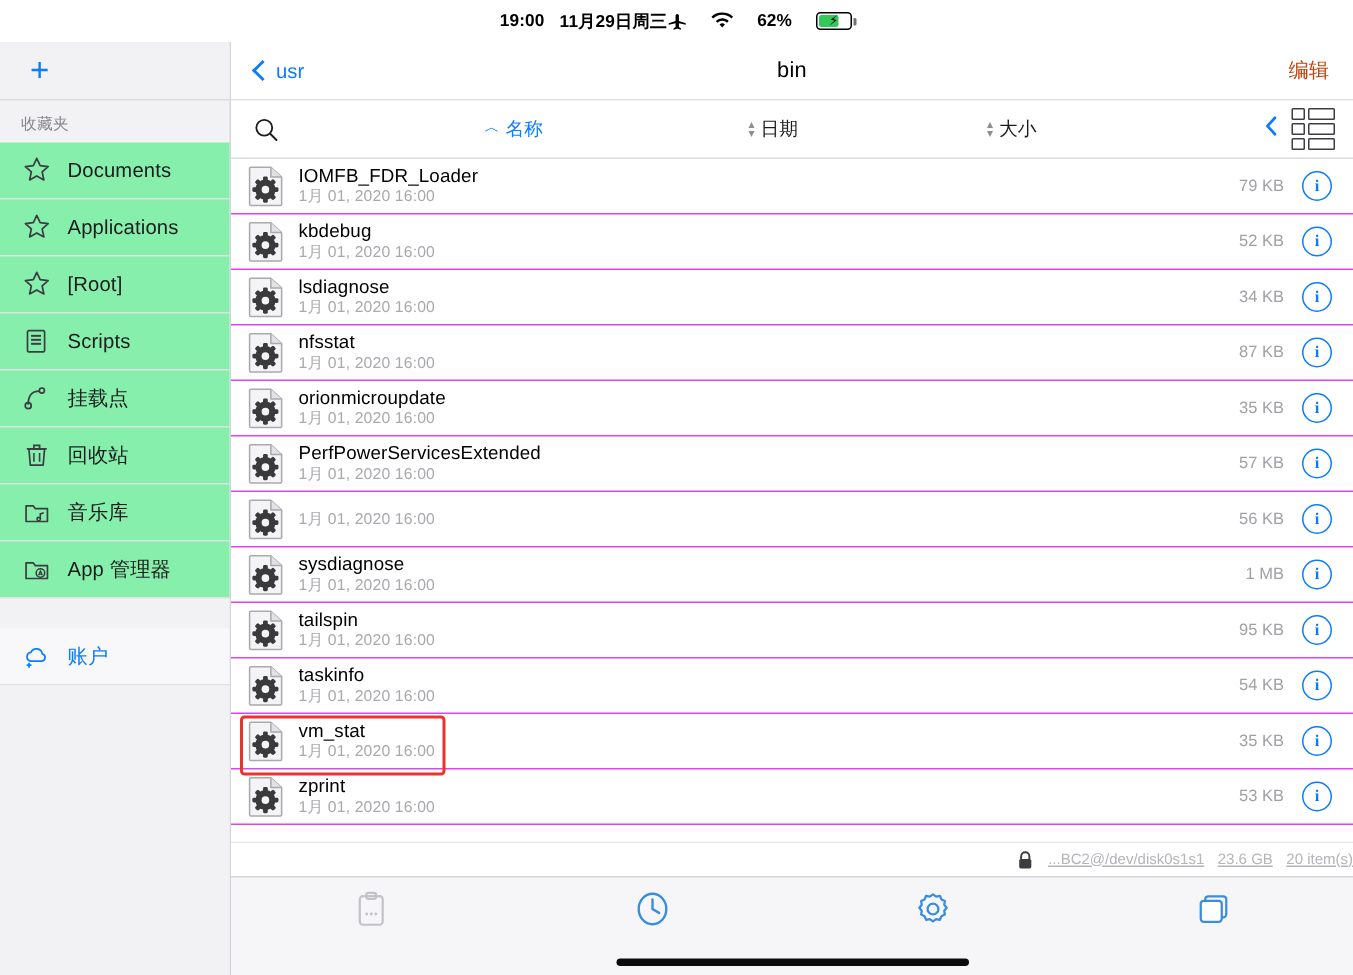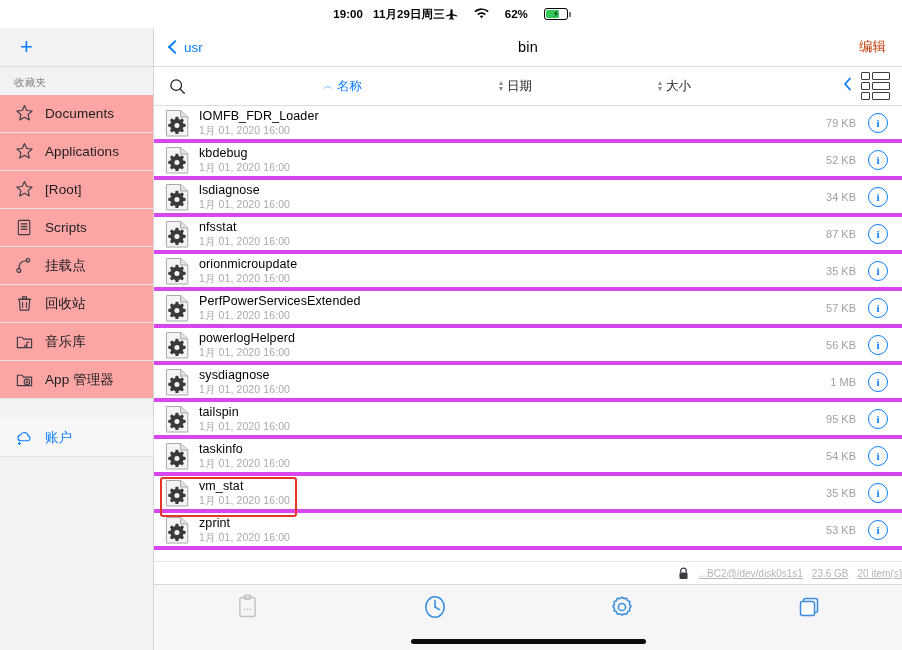--- a/index.html
+++ b/index.html
@@ -26,21 +26,21 @@
 
   
   .body{flex:1 1 auto;display:flex;min-height:0;}
 
   
   .sidebar{width:153px;flex:0 0 153px;background:#f2f2f4;border-right:1px solid #d6d6da;display:flex;flex-direction:column;}
   .sb-top{height:38px;display:flex;align-items:center;padding-left:20px;background:#f2f2f4;border-bottom:1px solid #dcdce0;}
   .plus-btn{color:#0a7cff;font-size:22px;line-height:1;font-weight:300;cursor:default;}
   .sect-head{font-size:10.5px;color:#86868b;padding:9px 0 5px 14px;letter-spacing:.2px;}
   .sb-list{display:flex;flex-direction:column;}
-  .sb-item{height:37px;display:flex;align-items:center;padding-left:13px;gap:10px;border-bottom:1px solid #e2e2e6;background:#fca5a5;}
+  .sb-item{height:37px;display:flex;align-items:center;padding-left:13px;gap:10px;border-bottom:1px solid #e2e2e6;background:#86efac;}
   .sb-item .lbl{font-size:13.5px;color:#1c1c1e;letter-spacing:.1px;}
   .sb-item.cloud{background:#f8f8fa;}
   .sb-item.cloud .lbl{color:#0a7cff;}
   .sb-ico{width:22px;height:22px;flex:0 0 22px;display:flex;align-items:center;justify-content:center;}
   .sb-gap{height:20px;background:#f2f2f4;}
   .sb-fill{flex:1 1 auto;background:#f2f2f4;}
 
   
   .main{flex:1 1 auto;display:flex;flex-direction:column;min-width:0;background:#fff;}
 
@@ -59,21 +59,21 @@
   .sort-up{font-size:10px;color:#0a7cff;line-height:1;}
   .sort-both{display:inline-flex;flex-direction:column;line-height:6px;font-size:8px;color:#8e8e93;}
   .col-right{position:absolute;right:12px;display:flex;align-items:center;gap:9px;}
   .grid-ico{display:flex;flex-direction:column;gap:2px;}
   .grid-row{display:flex;gap:2px;}
   .gq{width:7px;height:6px;border:1.3px solid #3c3c43;border-radius:1px;}
   .gw{width:16px;height:6px;border:1.3px solid #3c3c43;border-radius:1px;}
 
   
   .filelist{flex:1 1 auto;overflow:hidden;background:#fff;position:relative;}
-  .row{height:37px;display:flex;align-items:center;padding-left:8px;border-bottom:4px solid #d946ef;box-sizing:border-box;}
+  .row{height:37px;display:flex;align-items:center;padding-left:8px;border-bottom:1px solid #d946ef;box-sizing:border-box;}
   .fico{width:30px;flex:0 0 30px;display:flex;align-items:center;justify-content:center;margin-right:7px;}
   .fmeta{flex:1 1 auto;min-width:0;display:flex;flex-direction:column;justify-content:center;gap:1px;}
   .fname{font-size:12.5px;color:#000;line-height:13px;letter-spacing:.1px;white-space:nowrap;overflow:hidden;text-overflow:ellipsis;}
   .fdate{font-size:10.5px;color:#a9a9ae;line-height:12px;letter-spacing:.1px;}
   .fsize{font-size:11px;color:#a0a0a6;margin-right:12px;white-space:nowrap;}
   .info-ico{width:18px;height:18px;flex:0 0 18px;border:1.4px solid #0a7cff;border-radius:50%;color:#0a7cff;font-size:11px;font-weight:700;display:flex;align-items:center;justify-content:center;font-family:"Liberation Serif",serif;margin-right:14px;}
 
   .redbox{position:absolute;border:2.5px solid #e8342a;border-radius:3px;pointer-events:none;}
 
   
@@ -480,21 +480,20 @@
                     <rect x="-1.7" y="-9.3" width="3.4" height="3.6" rx="1" transform="rotate(45)"></rect>
                     <rect x="-1.7" y="5.7" width="3.4" height="3.6" rx="1" transform="rotate(45)"></rect>
                     <rect x="-9.3" y="-1.7" width="3.6" height="3.4" rx="1" transform="rotate(45)"></rect>
                     <rect x="5.7" y="-1.7" width="3.6" height="3.4" rx="1" transform="rotate(45)"></rect>
                   </g>
                   <circle r="2.7" fill="#f4f4f6"></circle>
                 </g>
               </svg>
             </span>
             <span class="fmeta">
-              <span class="fname">powerlogHelperd</span>
               <span class="fdate">1月 01, 2020 16:00</span>
             </span>
             <span class="fsize">56 KB</span>
             <span class="info-ico">i</span>
           </div>
           <div class="row">
             <span class="fico">
               <svg width="25" height="28" viewBox="0 0 26 30">
                 <path d="M2 1.6h14.3L24 8.6V28a.9.9 0 0 1-.9.9H2a.9.9 0 0 1-.9-.9V2.5A.9.9 0 0 1 2 1.6z" fill="#f4f4f6" stroke="#a9a9ae" stroke-width="1.1" stroke-linejoin="round"></path>
                 <path d="M16.3 1.6V8.6H24" fill="#e2e2e6" stroke="#a9a9ae" stroke-width="1.1" stroke-linejoin="round"></path>

